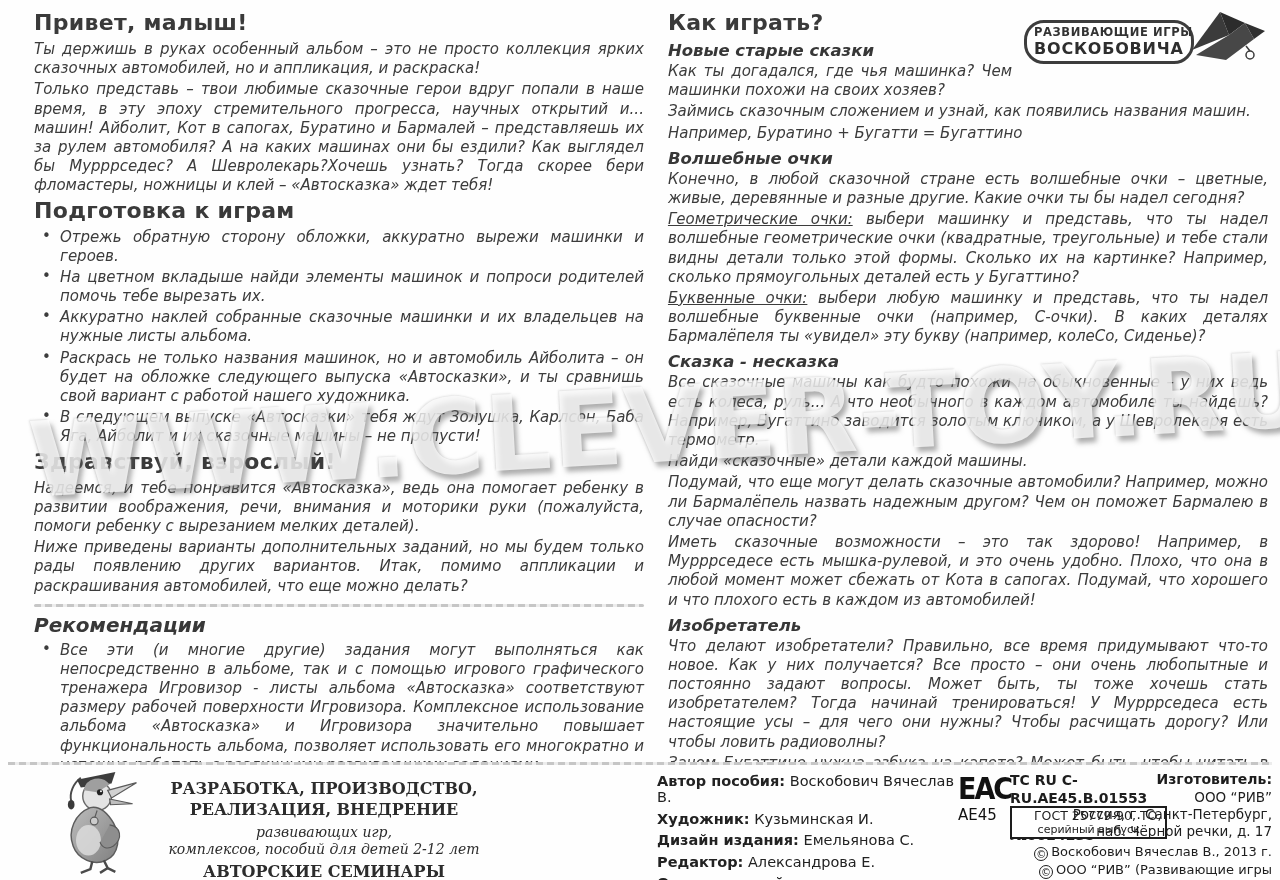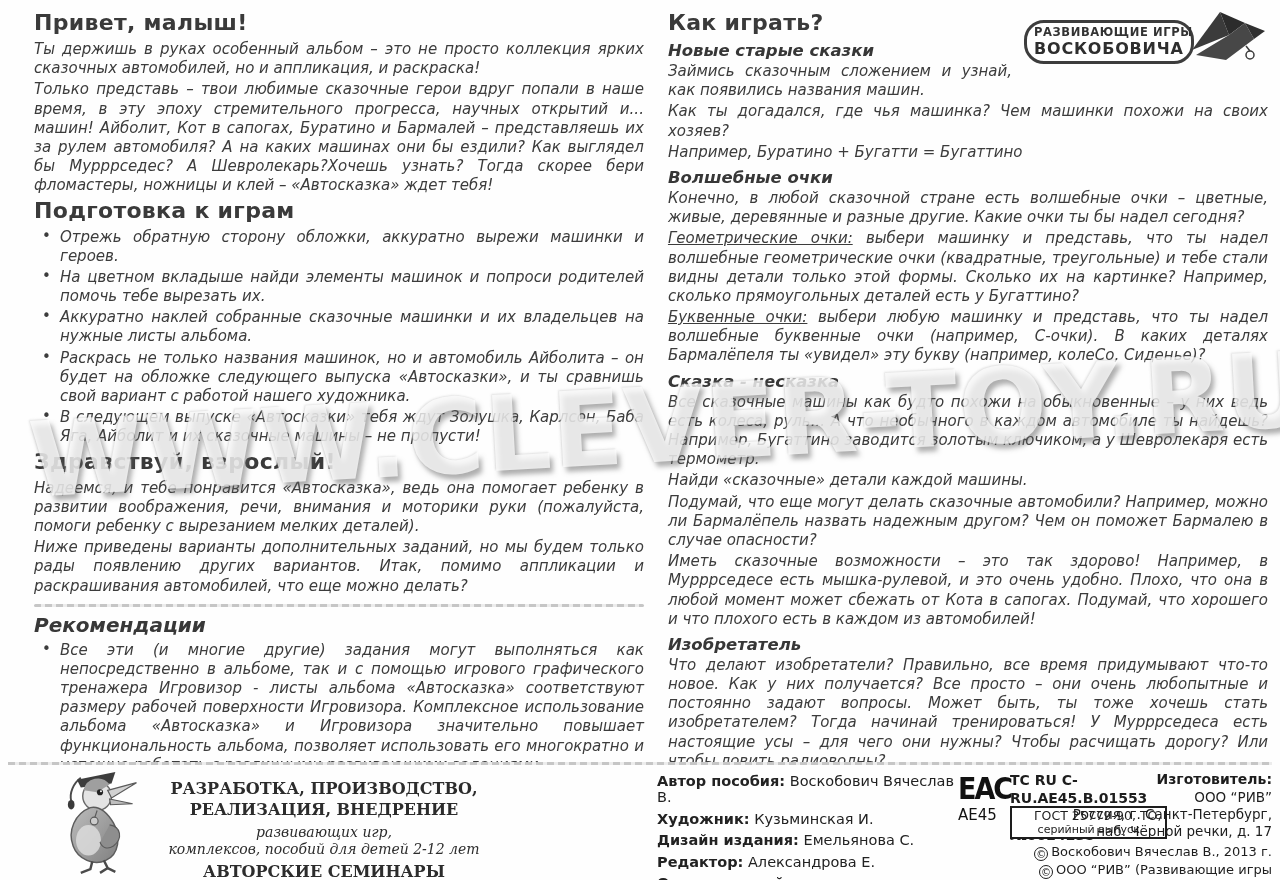--- a/index.html
+++ b/index.html
@@ -129,22 +129,22 @@
           <polygon points="8,47 41,27 57,15 66,31 38,52" fill="#474747"></polygon>
           <polygon points="57,15 77,23 66,31" fill="#303030"></polygon>
           <circle cx="62" cy="47" r="4" fill="none" stroke="#3b3b3b" stroke-width="1.5"></circle>
           <line x1="58" y1="38" x2="62" y2="43" stroke="#3b3b3b" stroke-width="1.5"></line>
         </svg>
       </div>
 
       <h1 class="sec">Как играть?</h1>
 
       <h3 class="sub">Новые старые сказки</h3>
+      <p class="body">Как ты догадался, где чья машинка?  Чем машинки похожи на своих хозяев?</p>
       <p class="body">Займись сказочным сложением и узнай, как появились названия машин.</p>
-      <p class="body">Как ты догадался, где чья машинка?  Чем машинки похожи на своих хозяев?</p>
       <p class="body">Например, Буратино + Бугатти = Бугаттино</p>
 
       <h3 class="sub">Волшебные очки</h3>
       <p class="body">Конечно, в любой сказочной стране есть волшебные очки – цветные, живые, деревянные и разные другие. Какие очки ты бы надел сегодня?</p>
       <p class="body"><span class="lead-underline">Геометрические очки:</span><span> выбери машинку и представь, что ты надел волшебные геометрические очки (квадратные, треугольные) и тебе стали видны детали только этой формы. Сколько их на картинке? Например, сколько прямоугольных деталей есть у Бугаттино?</span></p>
       <p class="body"><span class="lead-underline">Буквенные очки:</span><span> выбери любую машинку и представь, что ты надел волшебные буквенные очки (например, С-очки). В каких деталях Бармалёпеля ты «увидел» эту букву (например, колеСо, Сиденье)?</span></p>
 
       <h3 class="sub">Сказка - несказка</h3>
       <p class="body">Все сказочные машины как будто похожи на обыкновенные – у них ведь есть колеса, руль... А что необычного  в каждом автомобиле ты найдешь? Например, Бугаттино заводится золотым ключиком, а у Шевролекаря есть термометр.</p>
       <p class="body">Найди «сказочные» детали каждой машины.</p>

